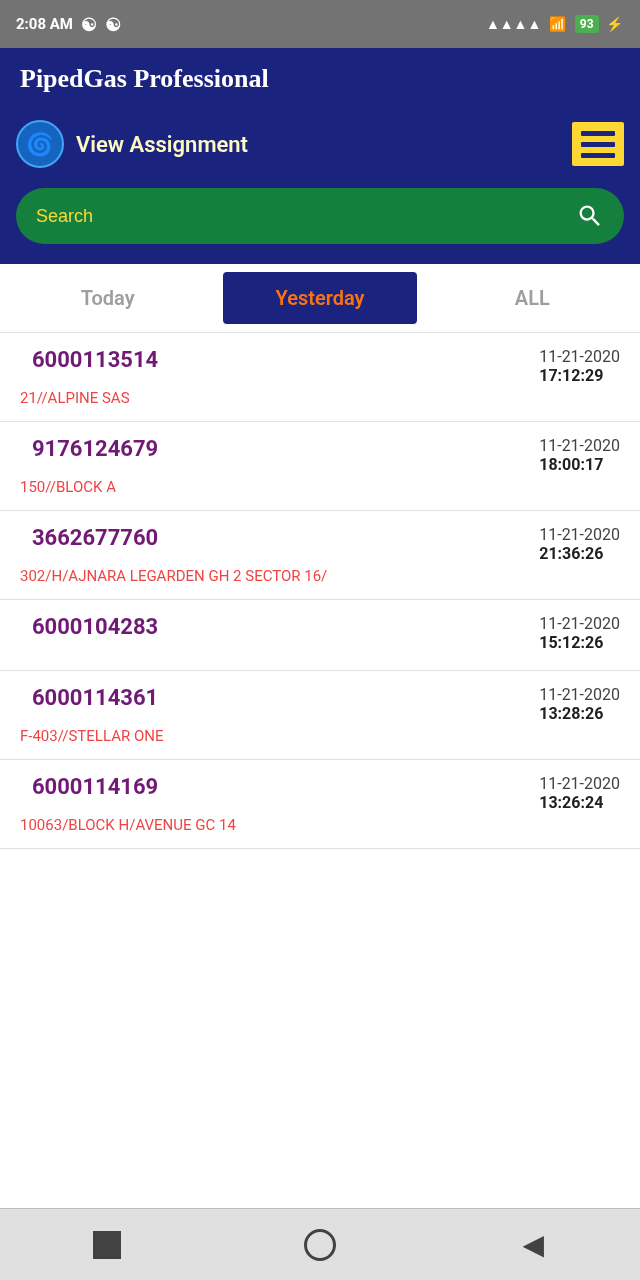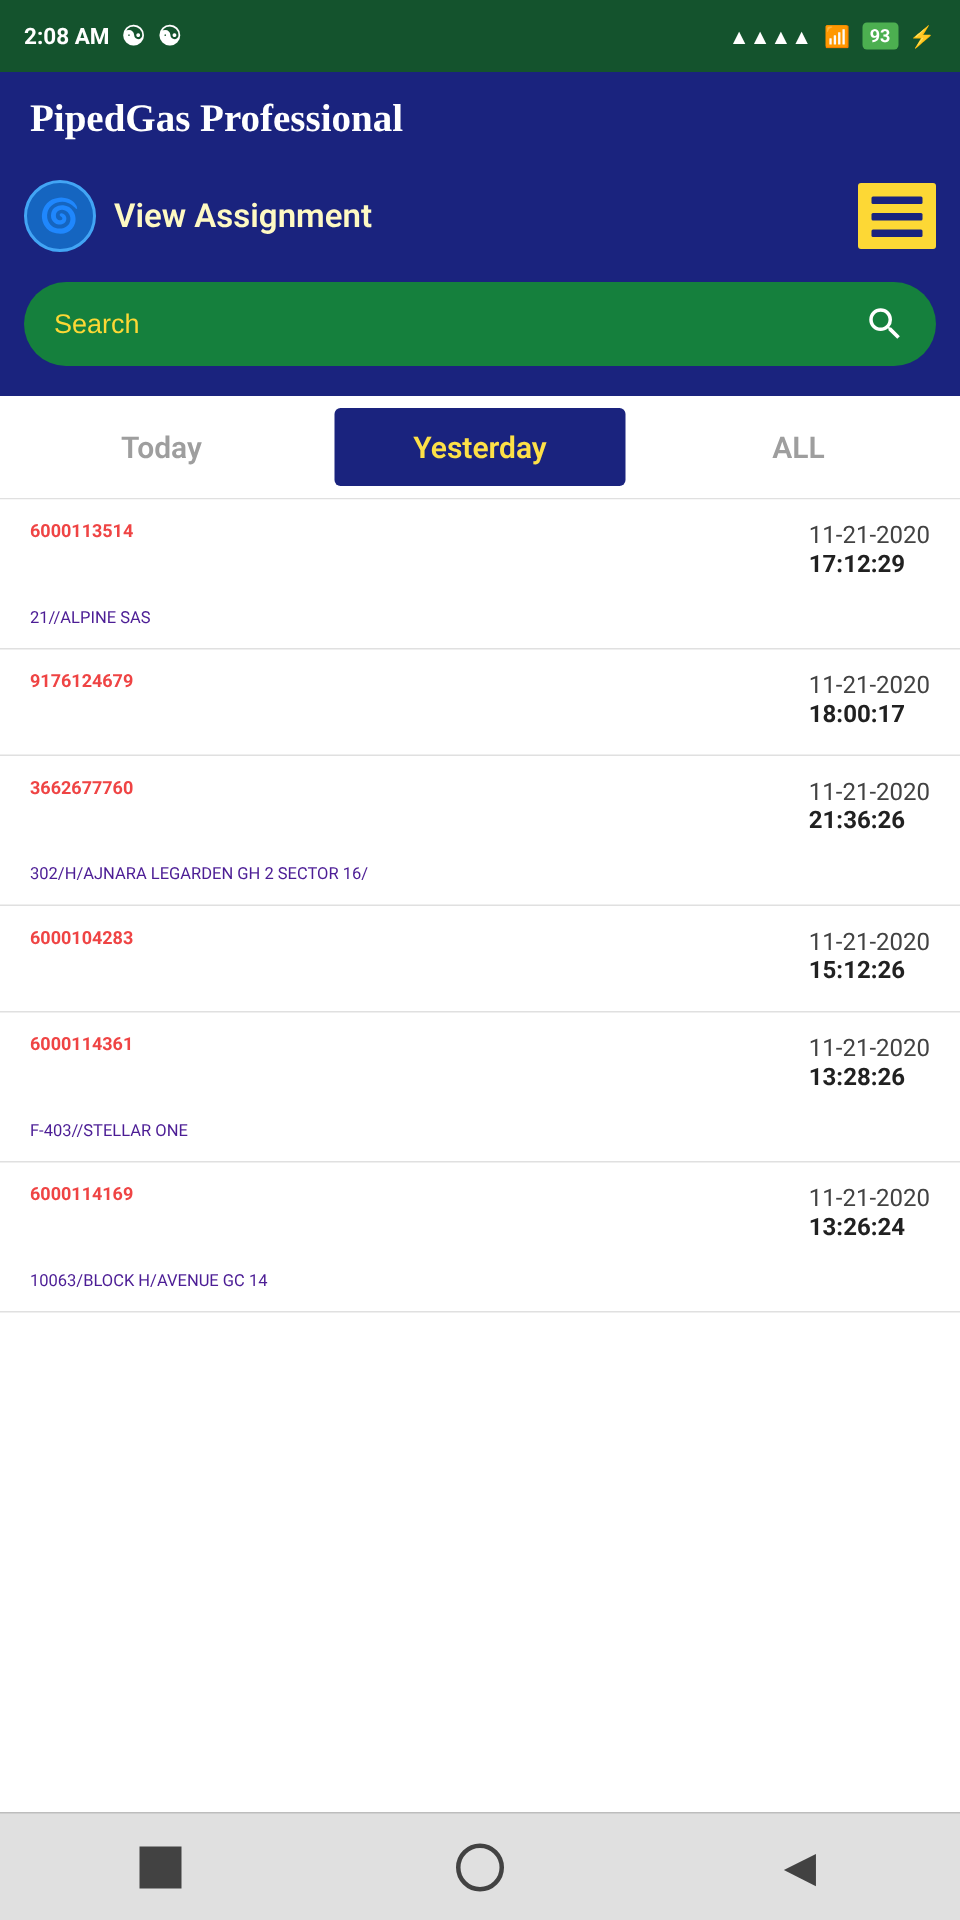--- a/index.html
+++ b/index.html
@@ -8,21 +8,21 @@
       width: 640px;
       min-height: 1280px;
       font-family: 'Roboto', Arial, sans-serif;
       background: #ffffff;
       display: flex;
       flex-direction: column;
     }
 
     
     .status-bar {
-      background: #14532d;
+      background: #737373;
       color: #ffffff;
       display: flex;
       justify-content: space-between;
       align-items: center;
       padding: 8px 16px;
       height: 48px;
     }
     .status-left {
       display: flex;
       align-items: center;
@@ -157,21 +157,21 @@
       flex: 1;
       text-align: center;
       padding: 18px 11px;
       font-size: 20px;
       font-weight: 600;
       cursor: pointer;
       color: #9e9e9e;
     }
     .tab.active {
       background: #1a237e;
-      color: #fde047;
+      color: #f97316;
       border-radius: 4px;
       margin: 8px;
       padding: 14px 0;
     }
 
     
     .assignments-list {
       flex: 1;
       background: #ffffff;
     }
@@ -180,41 +180,42 @@
       border-bottom: 1px solid #e0e0e0;
       cursor: pointer;
     }
     .assignment-top-row {
       display: flex;
       justify-content: space-between;
       align-items: flex-start;
       margin-bottom: 4px;
     }
     .assignment-id {
-      font-size: 12px;
-      font-weight: bold;
-      color: #ef4444;
+      font-size: 22px;
+      font-weight: bold;
+      color: #701a75;
+      margin-left: 12px;
     }
     .assignment-date-time {
       text-align: right;
     }
     .assignment-date {
       font-size: 16px;
       color: #424242;
     }
     .assignment-time {
       font-size: 16px;
       font-weight: bold;
       color: #212121;
       text-align: left;
     }
     .assignment-address {
-      font-size: 11px;
-      color: #4c1d95;
-      margin-top: 20px;
+      font-size: 15px;
+      color: #ef4444;
+      margin-top: 4px;
     }
 
     
     .bottom-nav {
       background: #e0e0e0;
       height: 72px;
       display: flex;
       align-items: center;
       justify-content: space-around;
       border-top: 1px solid #bdbdbd;
@@ -315,20 +316,21 @@
       <div class="assignment-address">21//ALPINE SAS</div>
     </div>
     <div class="assignment-item">
       <div class="assignment-top-row">
         <span class="assignment-id">9176124679</span>
         <div class="assignment-date-time">
           <div class="assignment-date">11-21-2020</div>
           <div class="assignment-time">18:00:17</div>
         </div>
       </div>
+      <div class="assignment-address">150//BLOCK A</div>
     </div>
     <div class="assignment-item">
       <div class="assignment-top-row">
         <span class="assignment-id">3662677760</span>
         <div class="assignment-date-time">
           <div class="assignment-date">11-21-2020</div>
           <div class="assignment-time">21:36:26</div>
         </div>
       </div>
       <div class="assignment-address">302/H/AJNARA LEGARDEN GH 2 SECTOR 16/</div>

